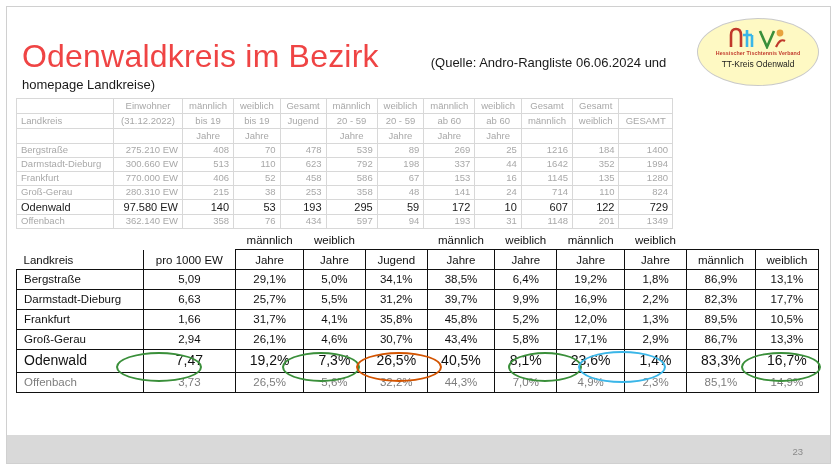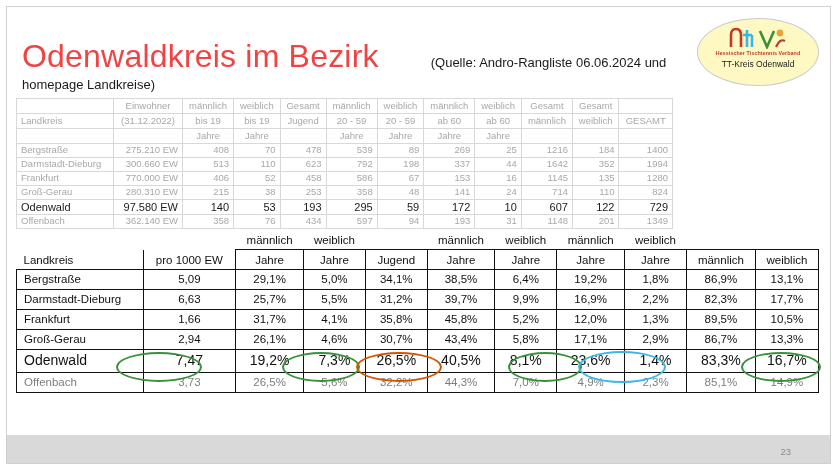--- a/index.html
+++ b/index.html
@@ -166,21 +166,21 @@
     position: absolute;
     left: 0;
     right: 0;
     bottom: 13px;
     text-align: center;
     font-size: 9.5px;
     color: #6b6b6b;
   }
   .footer-page {
     position: absolute;
-    right: 46px;
+    right: 34px;
     bottom: 13px;
     font-size: 9.5px;
     color: #8a8a8a;
   }
 </style>
 </head>
 <body>
 
 <div class="slide">
   <div class="slide-border"></div>

